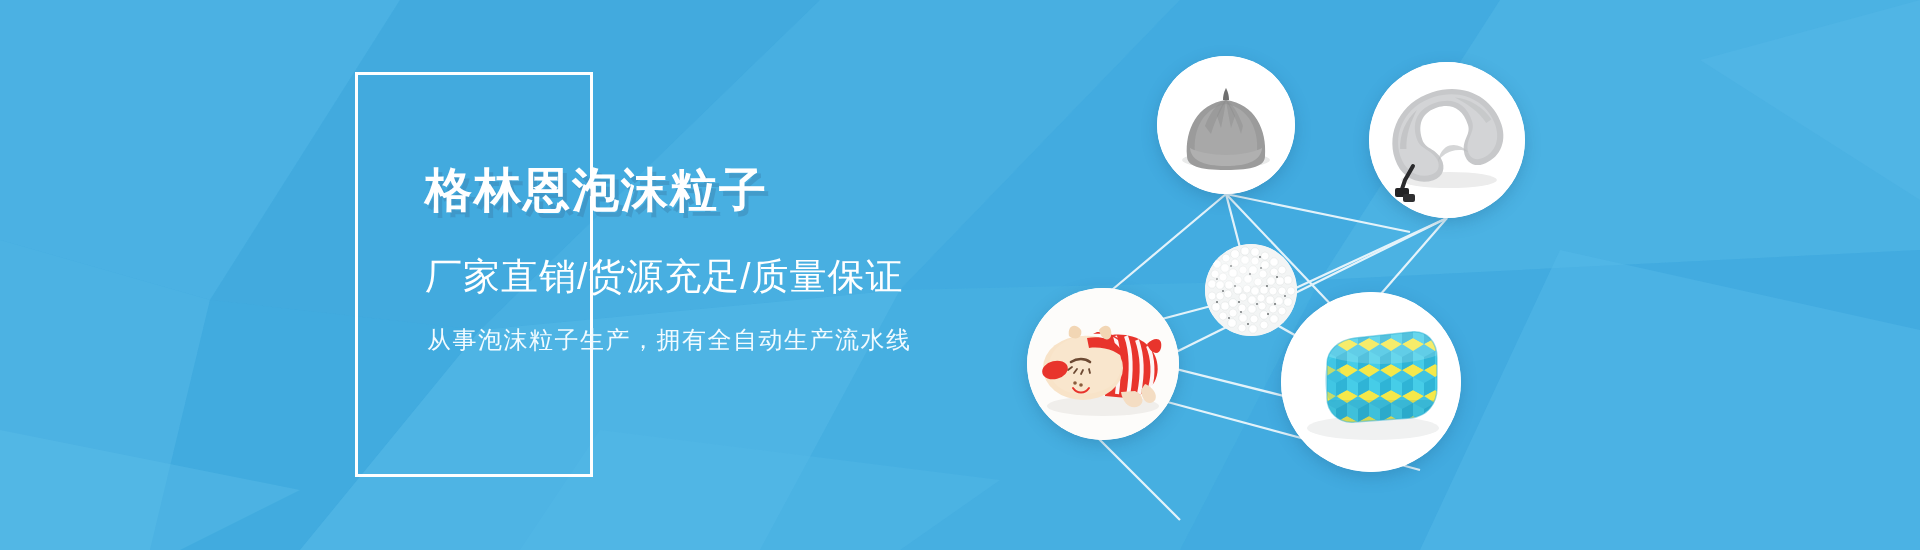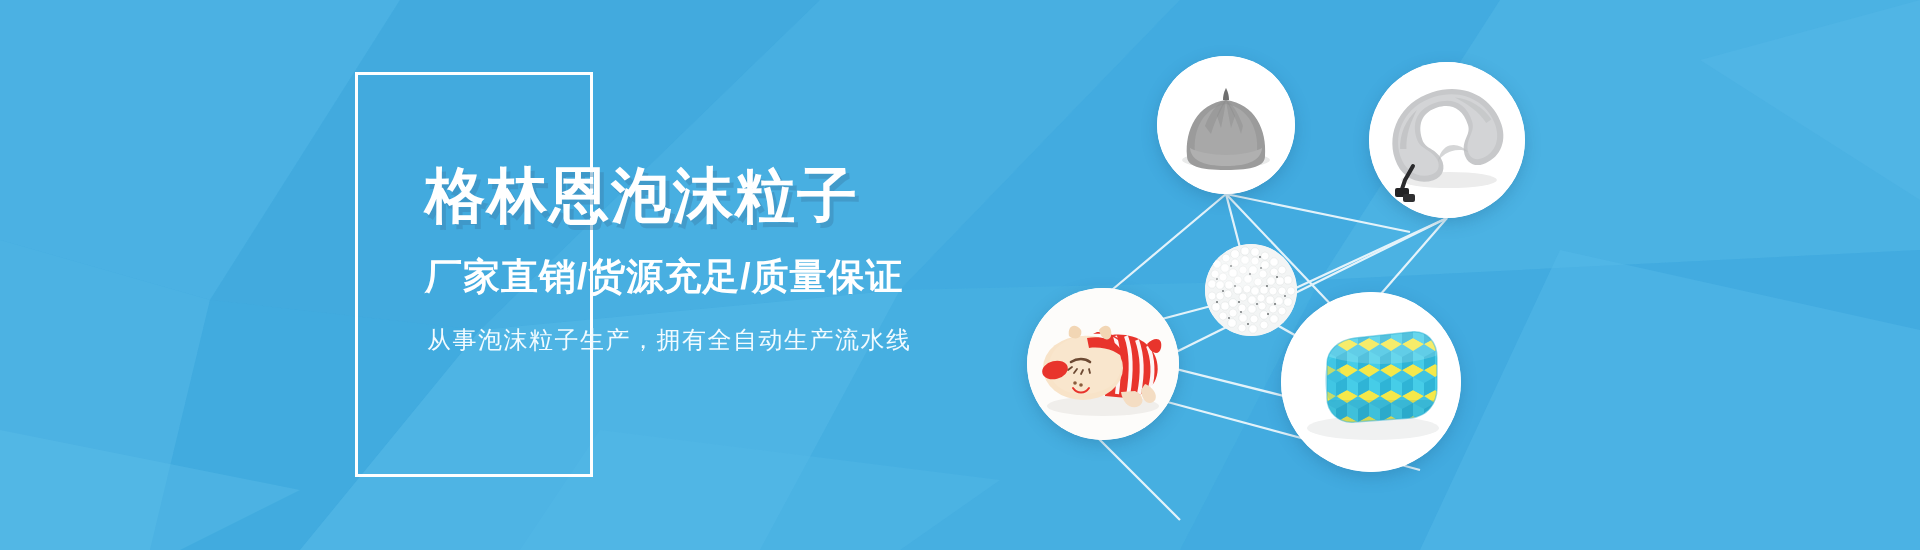--- a/index.html
+++ b/index.html
@@ -39,33 +39,33 @@
   .frame-box::after{
     content:"";
     position:absolute;
     right:-3px; top:-3px;
     width:3px; height:405px;
     background:#ffffff;
   }
   .headline {
     position:absolute;
     left:70px; top:94px;
-    font-size:60px;
+    font-size:47px;
     font-weight:bold;
     color:#ffffff;
     letter-spacing:2px;
     line-height:1;
     white-space:nowrap;
     text-shadow: 4px 5px 0 rgba(60,130,175,0.45);
   }
   .subhead {
     position:absolute;
     left:70px; top:186px;
     font-size:37px;
-    font-weight:bold;
+    font-weight:normal;
     color:#ffffff;
     letter-spacing:1px;
     line-height:1;
     white-space:nowrap;
   }
   .tagline {
     position:absolute;
     left:72px; top:256px;
     font-size:24px;
     font-weight:normal;

